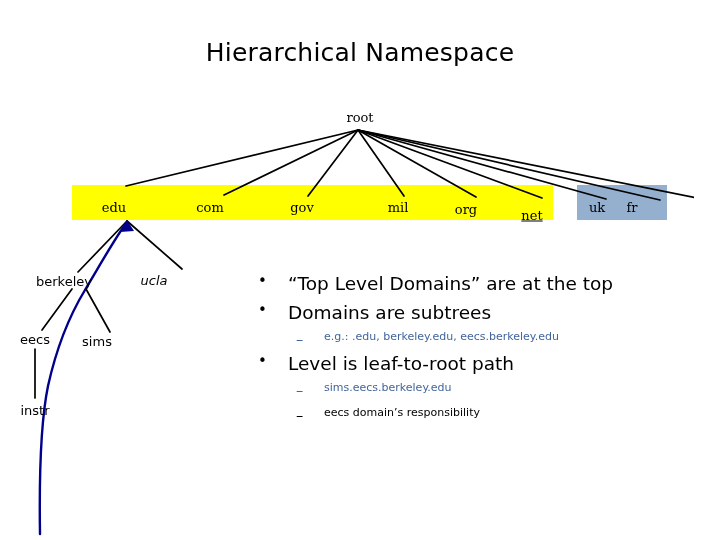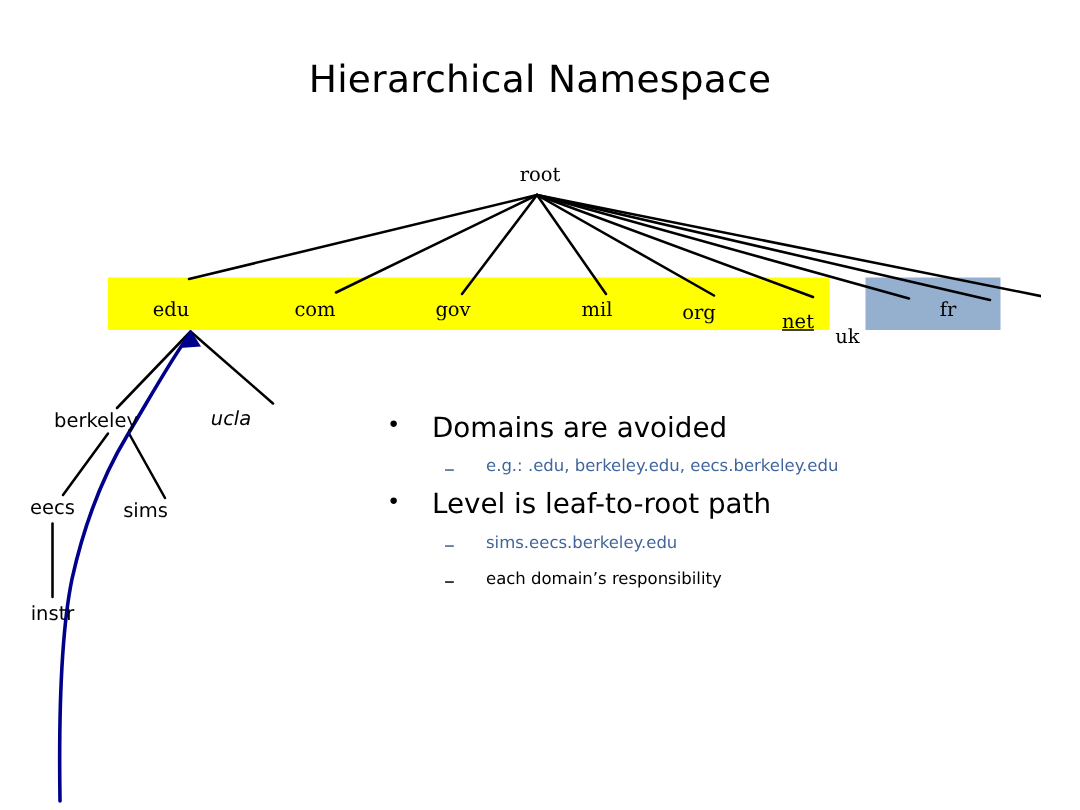--- a/index.html
+++ b/index.html
@@ -163,31 +163,32 @@
   </svg>
 
   <div class="node" style="left:360px; top:117px;">root</div>
 
   <div class="node" style="left:114px; top:207px;">edu</div>
   <div class="node" style="left:210px; top:207px;">com</div>
   <div class="node" style="left:302px; top:207px;">gov</div>
   <div class="node" style="left:398px; top:207px;">mil</div>
   <div class="node" style="left:466px; top:209px;">org</div>
   <div class="node" style="left:532px; top:215px;text-decoration:underline;">net</div>
-  <div class="node" style="left:565px; top:207px;margin-top:18px;">uk</div>
+  <div class="node" style="left:597px; top:207px;">uk</div>
   <div class="node" style="left:632px; top:207px;">fr</div>
   <div class="ellipsis" style="left:701px; top:209px;">…</div>
 
   <div class="node sans" style="left:64px;  top:281px;">berkeley</div>
   <div class="node sans" style="left:154px; top:280px;font-style:italic;">ucla</div>
   <div class="node sans" style="left:35px;  top:339px;">eecs</div>
   <div class="node sans" style="left:97px;  top:341px;">sims</div>
   <div class="node sans" style="left:35px;  top:410px;">instr</div>
 
   <div id="bullets">
-    <div class="b1 black-txt sp-1">Domains are avoided</div>
+    <div class="b1 black-txt">“Top Level Domains” are at the top</div>
+    <div class="b1 black-txt sp-1">Domains are subtrees</div>
     <div class="b2 blue-txt">e.g.: .edu, berkeley.edu, eecs.berkeley.edu</div>
     <div class="b1 black-txt sp-2">Level is leaf-to-root path</div>
     <div class="b2 blue-txt">sims.eecs.berkeley.edu</div>
-    <div class="b2 black-txt sp-3">each domain’s responsibility</div>
+    <div class="b2 black-txt sp-3">eecs domain’s responsibility</div>
   </div>
 
 </div>
 
 </body></html>

